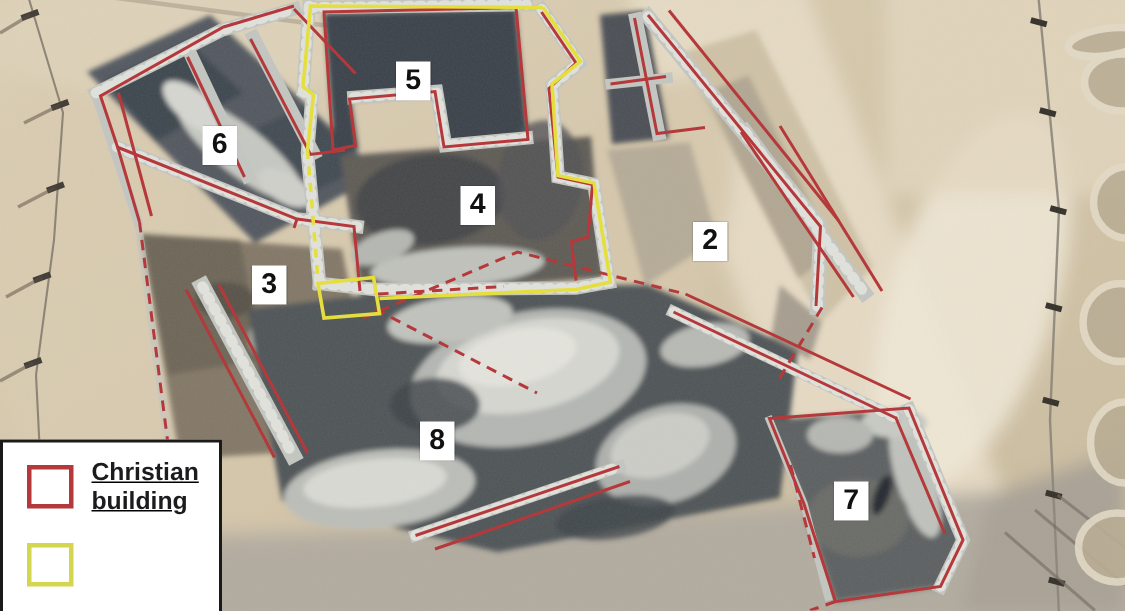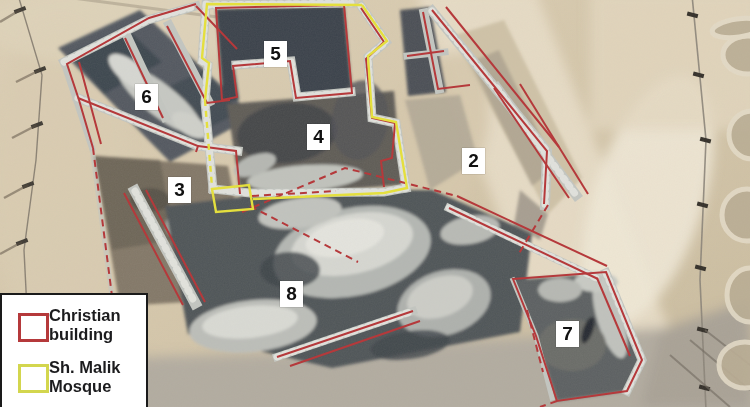--- a/index.html
+++ b/index.html
@@ -27,21 +27,21 @@
     position:absolute;background:var(--label-background);color:var(--label-text);
     width:23px;height:26px;text-align:center;
     font:600 19px/26px "Liberation Sans",sans-serif;
     box-shadow:0 0 1px rgba(0,0,0,.45);
   }
   .legend{
     position:absolute;left:0;top:293px;width:148px;height:132px;box-sizing:border-box;
     background:var(--legend-background);border:2.5px solid var(--legend-border);
     padding:11px 0 0 16px;
   }
-  .legend-item{display:flex;margin-bottom:13px;align-items:center;}
+  .legend-item{display:flex;gap:12px;margin-bottom:13px;align-items:flex-start;text-decoration:underline;}
   .swatch{width:25px;height:23px;border:3.5px solid;flex:none;margin-top:4px;background:transparent;}
   .swatch-christian{border-color:var(--christian-outline);}
   .swatch-mosque{border-color:#d3d64e;}
   .legend-label{font-size:16.5px;font-weight:600;line-height:1.17;color:#1c1c1e;width:88px;}
 </style>
 </head>
 <body>
 
 <div class="stage">
 
@@ -269,17 +269,16 @@
   <div class="marker" style="left:556px;top:321px;">7</div>
   <div class="marker" style="left:280px;top:281px;">8</div>
 
   <div class="legend">
     <div class="legend-item">
       <span class="swatch swatch-christian"></span>
       <span class="legend-label">Christian building</span>
     </div>
     <div class="legend-item">
       <span class="swatch swatch-mosque"></span>
-      <span class="legend-label">Sh. Malik Mosque</span>
     </div>
   </div>
 
 </div>
 
 </body></html>

